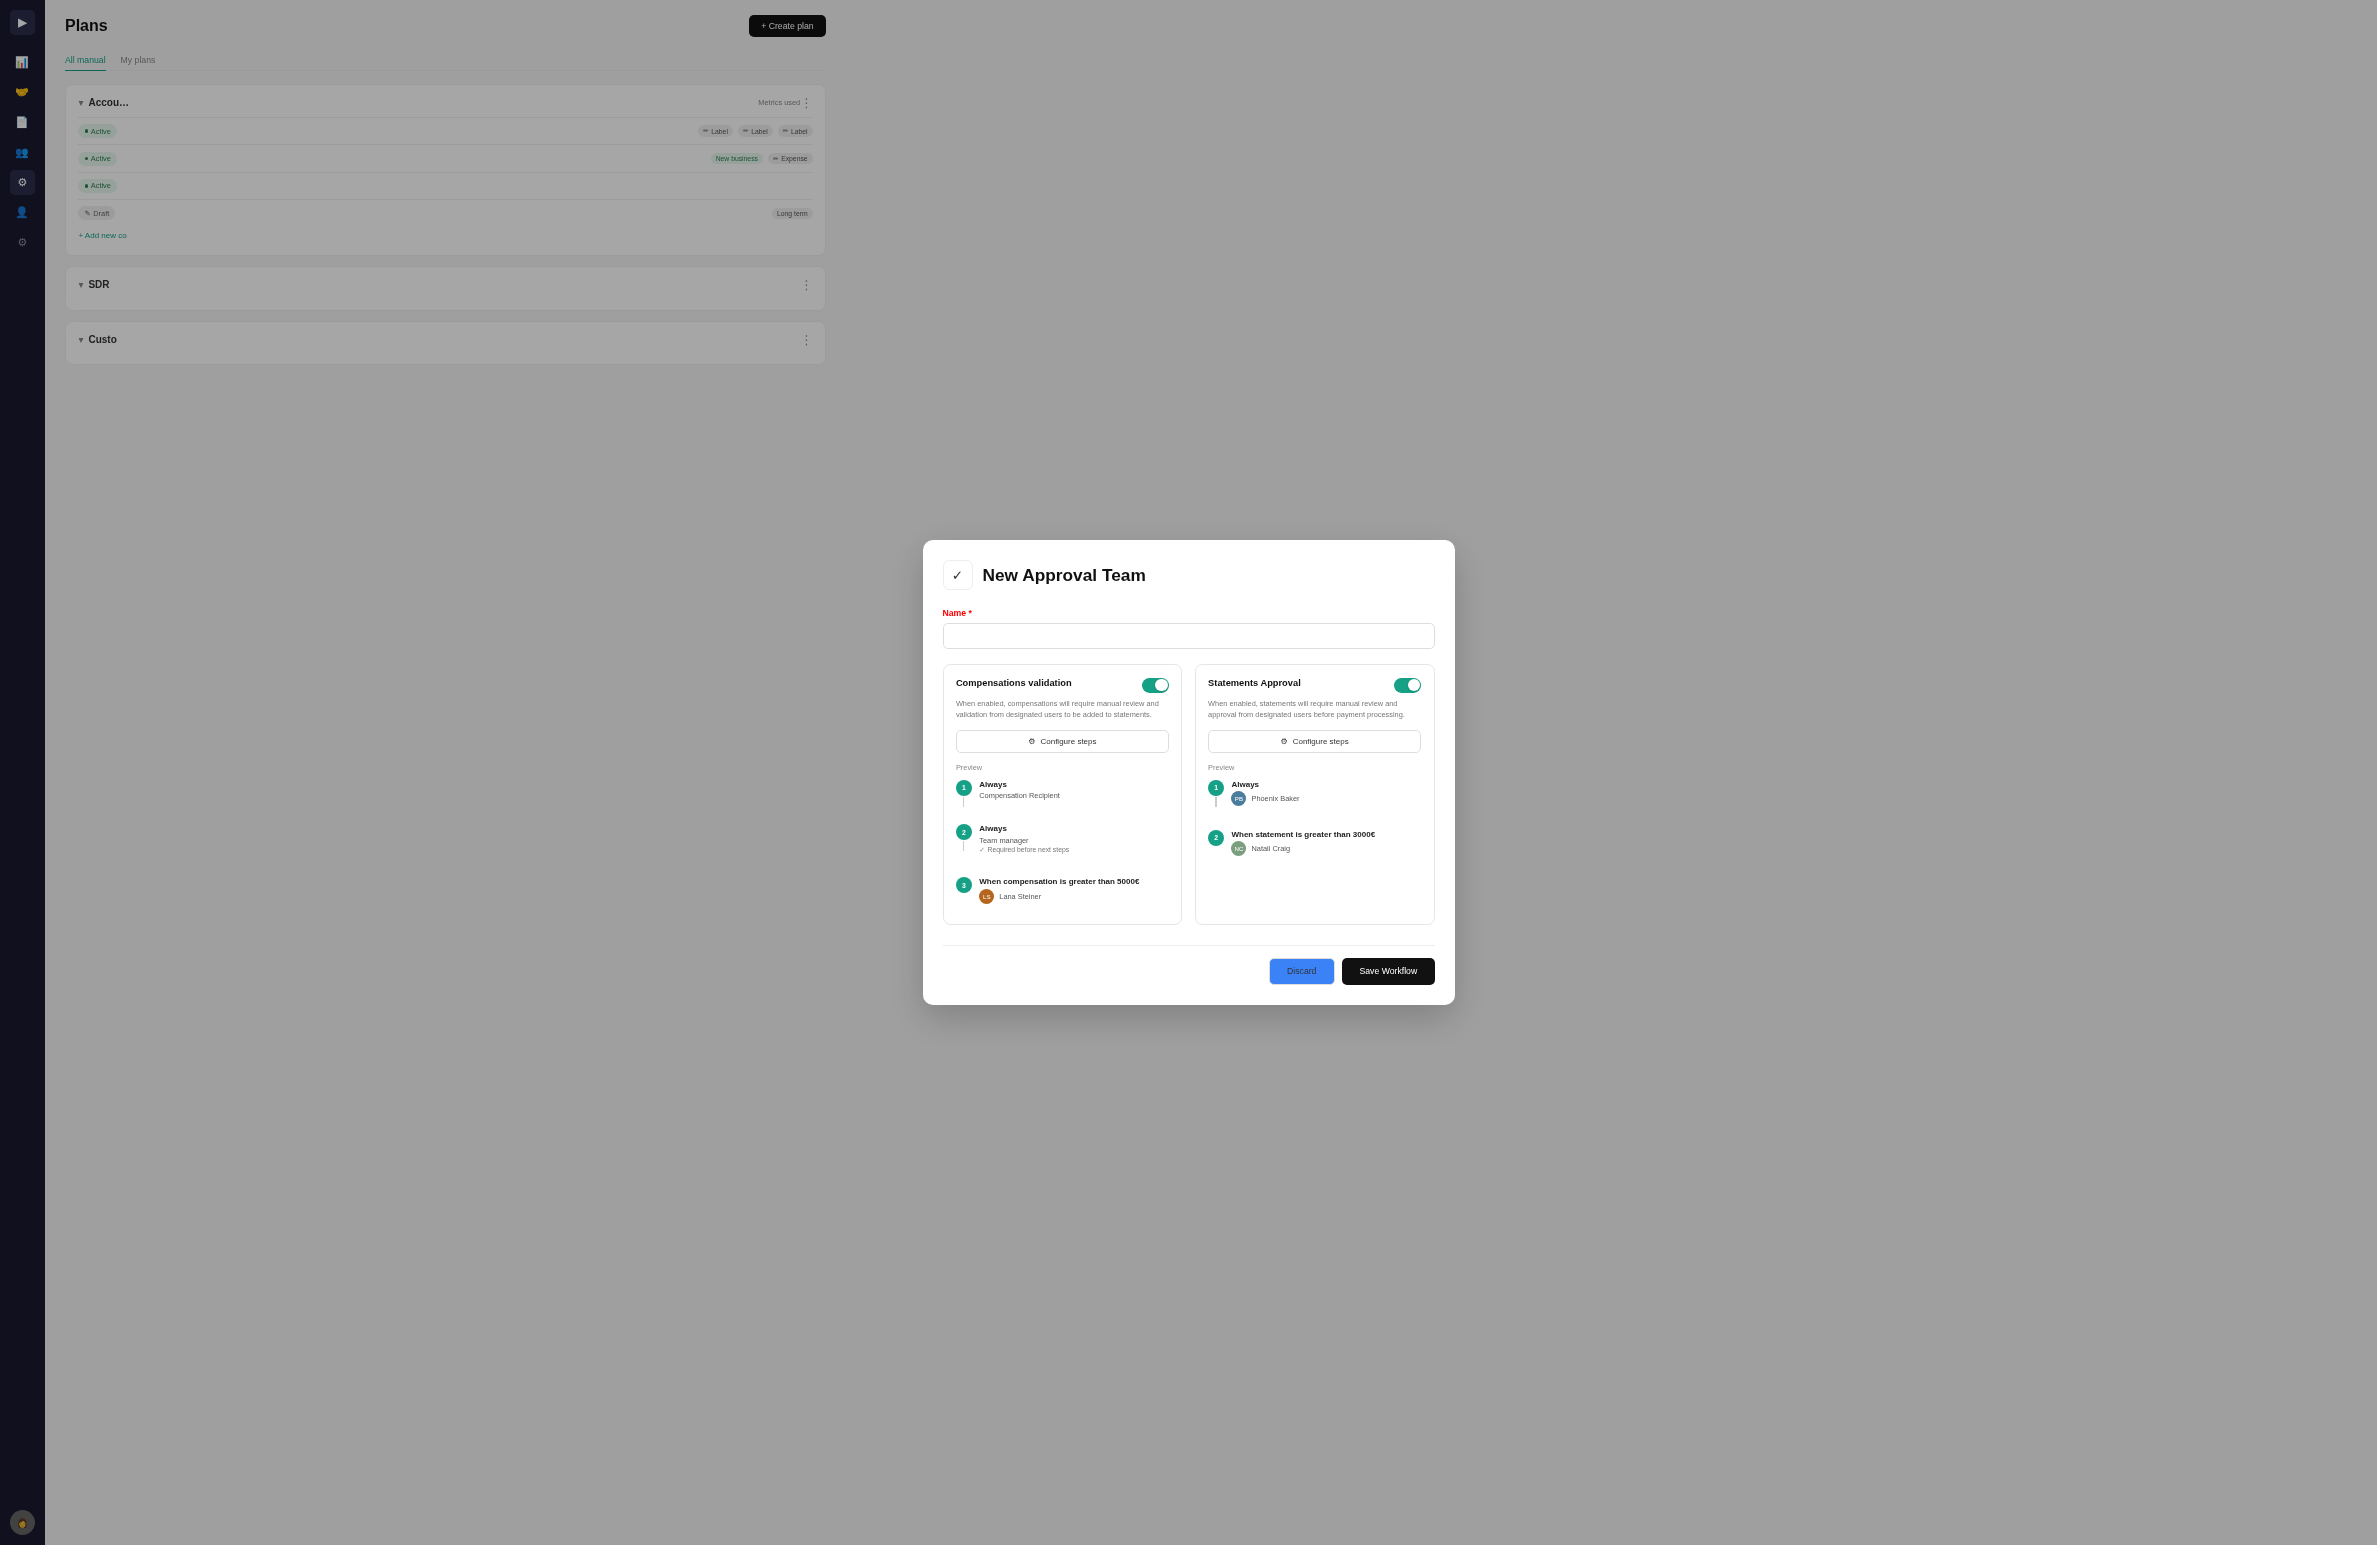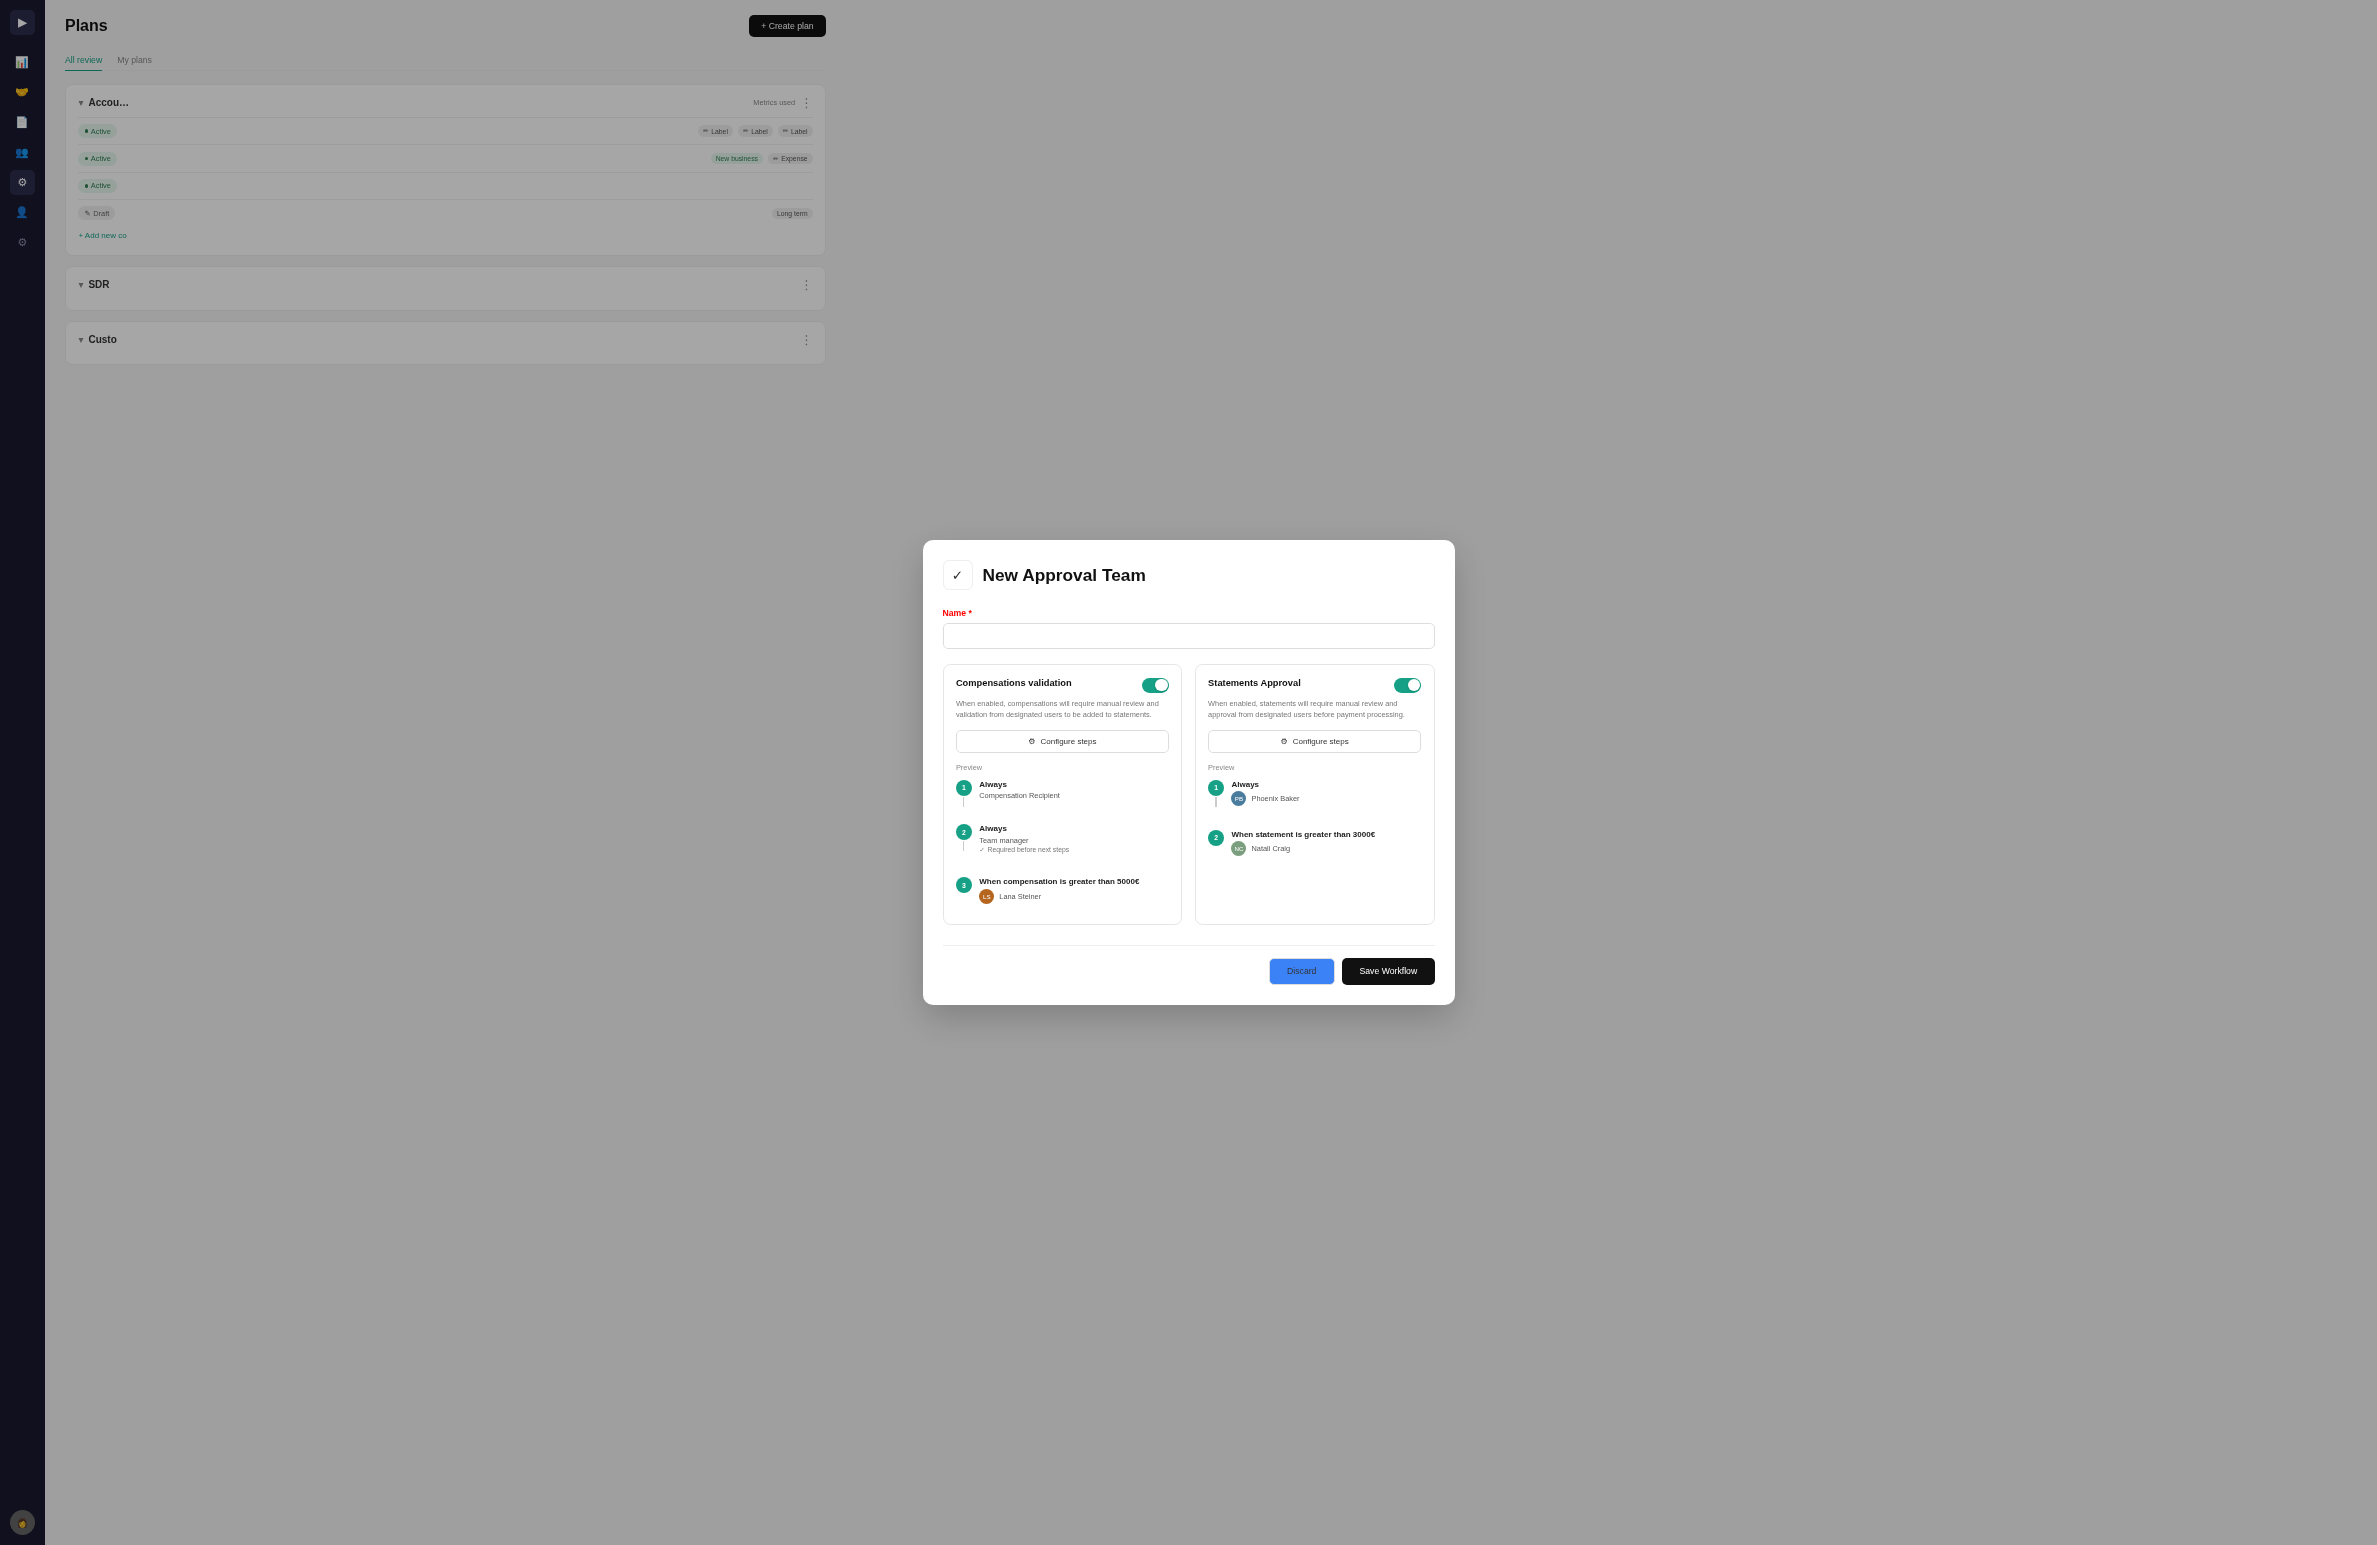--- a/index.html
+++ b/index.html
@@ -309,31 +309,31 @@
 
 <div class="main">
   <div class="page-header">
     <div class="page-title">Plans</div>
     <div class="header-right">
       <button class="btn-primary">+ Create plan</button>
     </div>
   </div>
 
   <div class="tabs">
-    <div class="tab active">All review</div>
+    <div class="tab active">All manual</div>
     <div class="tab">My plans</div>
   </div>
 
   <div class="plan-section">
     <div class="plan-header">
       <div class="section-row-header">
         <button class="collapse-btn">▾</button>
         <span class="plan-title">Accou…</span>
       </div>
-      <div style="display:flex;align-items:center;gap:5px;justify-content:flex-end;">
+      <div style="display:flex;align-items:center;justify-content:flex-end;">
         <span style="font-size:7.4px;color:#888;font-weight:500;">Metrics used</span>
         <button class="three-dot">⋮</button>
       </div>
     </div>
 
     <div class="plan-row">
       <div class="plan-row-content">
         <span class="status-badge status-active">
           <span class="status-dot"></span>
           <span>Active</span>

